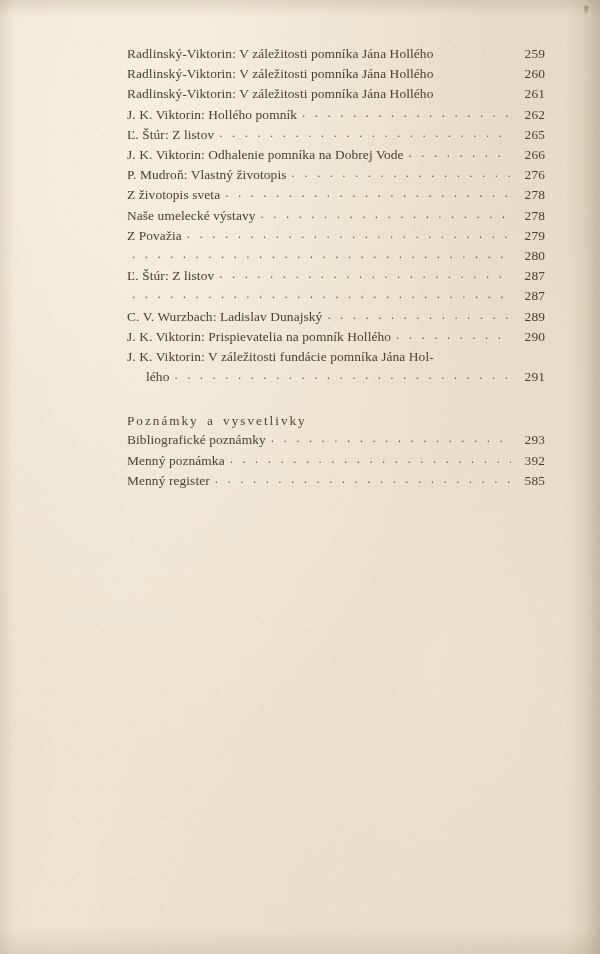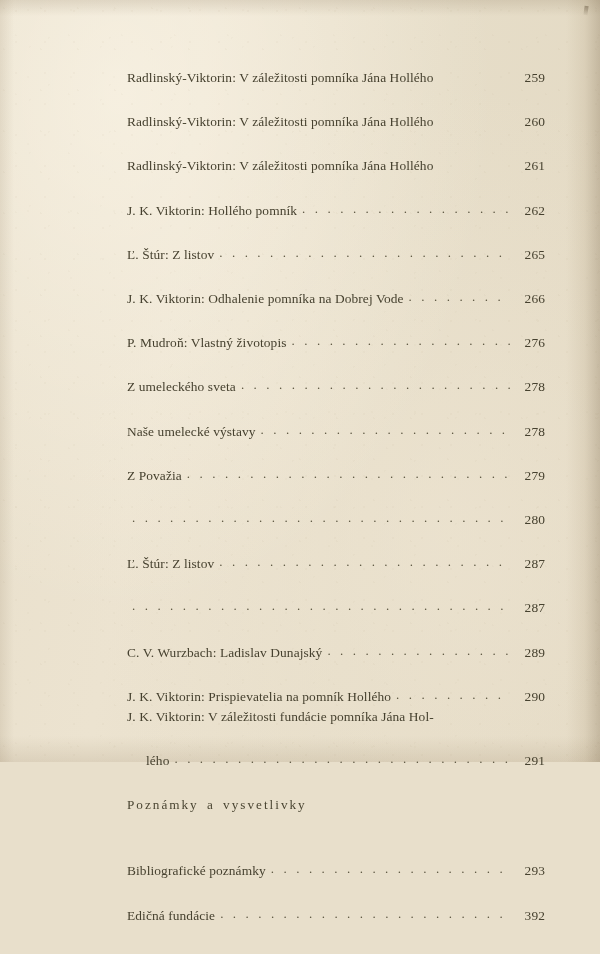--- a/index.html
+++ b/index.html
@@ -10,21 +10,21 @@
     width: 600px;
     height: 954px;
     overflow: hidden;
     background: #e8dfcb;
     font-family: "Liberation Serif", serif;
   }
 
   .page {
     position: relative;
     width: 600px;
-    height: 762px;
+    height: 954px;
     background:
       radial-gradient(ellipse at 20% 12%, rgba(255,250,238,0.55) 0%, rgba(255,250,238,0) 55%),
       radial-gradient(ellipse at 75% 70%, rgba(240,231,213,0.5) 0%, rgba(240,231,213,0) 60%),
       linear-gradient(100deg, #e9e0cc 0%, #ece3d0 30%, #e6ddc8 62%, #e3d9c3 100%);
     box-sizing: border-box;
     padding-left: 30px;
   }
 
   
   .grain {
@@ -118,27 +118,26 @@
   }
   .dots::after {
     content: ". . . . . . . . . . . . . . . . . . . . . . . . . . . . . . . . . . . . . . . . . . . . . . . . . . . . . . . . . . . . . . .";
   }
 
   .toc-page {
     flex: 0 0 auto;
     width: 30px;
     text-align: right;
     color: #46412f;
-    margin-top: 24px;
   }
   .toc-row.nodots .spacer { flex: 1 1 auto; }
 
   .section-head {
     margin-top: 26px;
-    margin-bottom: 24px;
+    margin-bottom: 1px;
     font-size: 13.2px;
     letter-spacing: 2.0px;
     color: #4b4633;
     word-spacing: 3px;
   }
 </style>
 </head>
 <body>
 
 <div class="page">
@@ -181,21 +180,21 @@
         <span class="toc-title">J. K. Viktorin: Odhalenie pomníka na Dobrej Vode</span>
         <span class="dots"></span>
         <span class="toc-page">266</span>
       </li>
       <li class="toc-row">
         <span class="toc-title">P. Mudroň: Vlastný životopis</span>
         <span class="dots"></span>
         <span class="toc-page">276</span>
       </li>
       <li class="toc-row">
-        <span class="toc-title">Z umeleckého sveta</span>
+        <span class="toc-title">Z životopis sveta</span>
         <span class="dots"></span>
         <span class="toc-page">278</span>
       </li>
       <li class="toc-row">
         <span class="toc-title">Naše umelecké výstavy</span>
         <span class="dots"></span>
         <span class="toc-page">278</span>
       </li>
       <li class="toc-row">
         <span class="toc-title">Z Považia</span>
@@ -239,21 +238,21 @@
 
     <div class="section-head">Poznámky a vysvetlivky</div>
 
     <ul class="toc-list">
       <li class="toc-row">
         <span class="toc-title">Bibliografické poznámky</span>
         <span class="dots"></span>
         <span class="toc-page">293</span>
       </li>
       <li class="toc-row">
-        <span class="toc-title">Edičná fundácie</span>
+        <span class="toc-title">Menný poznámka</span>
         <span class="dots"></span>
         <span class="toc-page">392</span>
       </li>
       <li class="toc-row">
         <span class="toc-title">Menný register</span>
         <span class="dots"></span>
         <span class="toc-page">585</span>
       </li>
     </ul>
 

